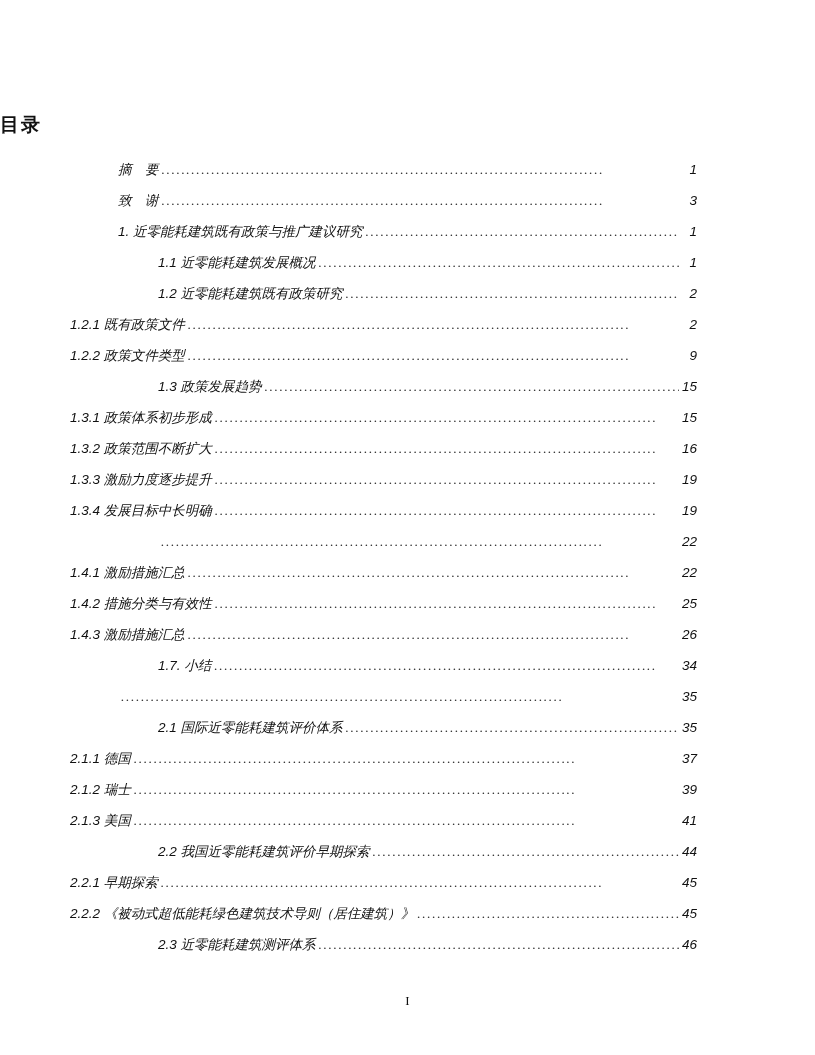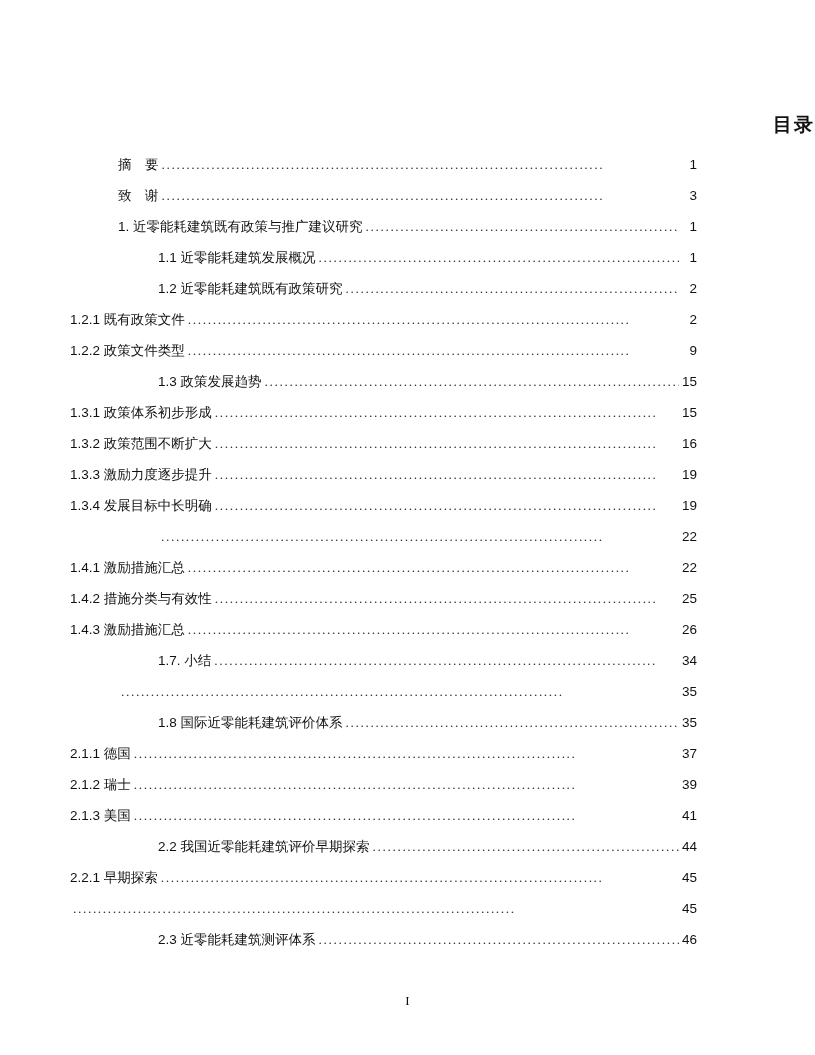--- a/index.html
+++ b/index.html
@@ -16,44 +16,45 @@
     overflow: hidden;
   }
   .page {
     width: 815px;
     height: 1055px;
     box-sizing: border-box;
     padding: 0;
     position: relative;
   }
   .toc-title {
-    text-align: right;
+    text-align: left;
     font-family: "Liberation Sans", "DejaVu Sans", sans-serif;
     font-weight: bold;
     font-size: 19px;
     letter-spacing: 2px;
     margin: 0;
     padding-top: 112px;
     color: #111111;
   }
   .toc-list {
     margin: 0;
     padding: 0;
     list-style: none;
     margin-top: 20px;
   }
   .toc-row {
     display: flex;
-    align-items: flex-start;
+    align-items: center;
     font-size: 13.5px;
     line-height: 1.0;
     color: #111111;
     padding: 0 118px 0 118px;
     height: 31px;
     box-sizing: border-box;
+    font-style: italic;
   }
   .toc-row .label {
     white-space: nowrap;
     font-family: "Liberation Sans", "DejaVu Sans", sans-serif;
     padding-bottom: 7px;
   }
   .toc-row .dots {
     flex: 1 1 auto;
     overflow: hidden;
     white-space: nowrap;
@@ -178,21 +179,21 @@
       <li class="toc-row lvl-1">
         <span class="label">1.7. 小结</span>
         <span class="dots">.........................................................................................</span>
         <span class="page-no">34</span>
       </li>
       <li class="toc-row lvl-0">
         <span class="dots">.........................................................................................</span>
         <span class="page-no">35</span>
       </li>
       <li class="toc-row lvl-1">
-        <span class="label">1.8 国际近零能耗建筑评价体系</span>
+        <span class="label">2.1 国际近零能耗建筑评价体系</span>
         <span class="dots">.........................................................................................</span>
         <span class="page-no">35</span>
       </li>
       <li class="toc-row lvl-2">
         <span class="label">2.1.1 德国</span>
         <span class="dots">.........................................................................................</span>
         <span class="page-no">37</span>
       </li>
       <li class="toc-row lvl-2">
         <span class="label">2.1.2 瑞士</span>
@@ -208,20 +209,21 @@
         <span class="label">2.2 我国近零能耗建筑评价早期探索</span>
         <span class="dots">.........................................................................................</span>
         <span class="page-no">44</span>
       </li>
       <li class="toc-row lvl-2">
         <span class="label">2.2.1 早期探索</span>
         <span class="dots">.........................................................................................</span>
         <span class="page-no">45</span>
       </li>
       <li class="toc-row lvl-2">
+        <span class="label">2.2.2 《被动式超低能耗绿色建筑技术导则（居住建筑）》</span>
         <span class="dots">.........................................................................................</span>
         <span class="page-no">45</span>
       </li>
       <li class="toc-row lvl-1">
         <span class="label">2.3 近零能耗建筑测评体系</span>
         <span class="dots">.........................................................................................</span>
         <span class="page-no">46</span>
       </li>
     </ul>
 

